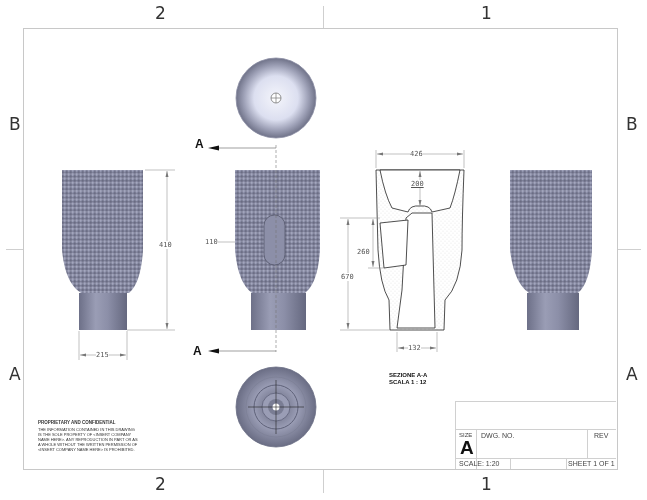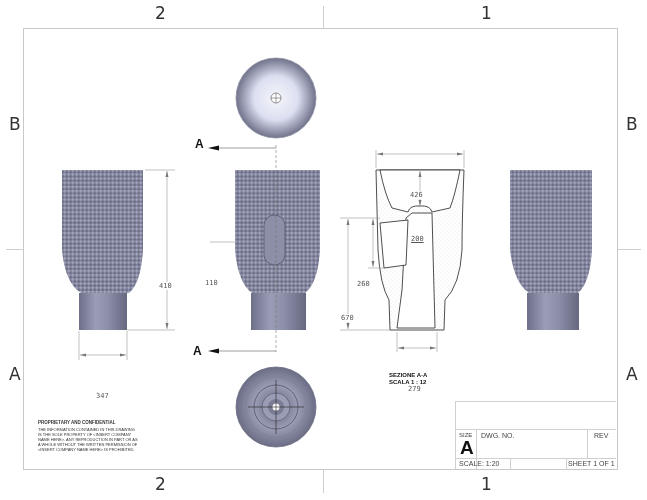--- a/index.html
+++ b/index.html
@@ -1,20 +1,20 @@
 <!DOCTYPE html>
 <html><head>
 <meta charset="utf-8">
 <style>
   html, body { margin: 0; padding: 0; background: #ffffff; }
   body { width: 647px; height: 500px; position: relative; overflow: hidden; font-family: "DejaVu Sans", sans-serif; color: #222; }
   .zone-label { position: absolute; font-size: 17px; color: #333; font-family: "DejaVu Sans", sans-serif; font-weight: normal; }
   .border { position: absolute; left: 23px; top: 28px; width: 593px; height: 440px; border: 1px solid #c8c8c8; }
   .tick { position: absolute; background: #cfcfcf; }
-  .dim { position: absolute; font-size: 7px; color: #555; font-family: "DejaVu Sans Mono", monospace; background: #fff; line-height: 8px; margin-top: 41px; }
+  .dim { position: absolute; font-size: 7px; color: #555; font-family: "DejaVu Sans Mono", monospace; background: #fff; line-height: 8px; }
   .section-label { position: absolute; font-weight: bold; font-size: 12px; color: #111; font-family: "Liberation Sans", sans-serif; }
   .caption { position: absolute; font-weight: bold; font-size: 6px; line-height: 7px; color: #111; font-family: "Liberation Sans", sans-serif; }
   .notice { position: absolute; left: 38px; top: 420px; width: 100px; font-size: 4px; line-height: 5px; color: #333; font-family: "Liberation Sans", sans-serif; }
   .notice .ttl { font-weight: bold; font-size: 4.5px; margin-bottom: 2px; display: block; }
   .tb { position: absolute; left: 455px; top: 401px; width: 160px; height: 67px; border: 1px solid #d0d0d0; border-right: none; border-bottom: none; }
   .tb-cell { position: absolute; font-size: 7px; color: #444; font-family: "Liberation Sans", sans-serif; }
   .tb-line { position: absolute; background: #d0d0d0; }
   .big-a { position: absolute; font-weight: bold; font-size: 19px; color: #111; font-family: "Liberation Sans", sans-serif; }
   svg { position: absolute; overflow: visible; }
 </style>
@@ -77,21 +77,21 @@
   <line x1="112" y1="6" x2="112" y2="164" stroke="#999" stroke-width="0.6"></line>
   <polygon points="112,6 110.5,12 113.5,12" fill="#777"></polygon>
   <polygon points="112,164 110.5,158 113.5,158" fill="#777"></polygon>
   <line x1="24" y1="166" x2="24" y2="195" stroke="#999" stroke-width="0.6"></line>
   <line x1="72" y1="166" x2="72" y2="195" stroke="#999" stroke-width="0.6"></line>
   <line x1="25" y1="190" x2="71" y2="190" stroke="#999" stroke-width="0.6"></line>
   <polygon points="25,190 31,188.5 31,191.5" fill="#777"></polygon>
   <polygon points="71,190 65,188.5 65,191.5" fill="#777"></polygon>
 </svg>
 <div class="dim" style="left:159px; top:241px;">410</div>
-<div class="dim" style="left:96px; top:351px;">347</div>
+<div class="dim" style="left:96px; top:351px;">215</div>
 
 <svg style="left:235px; top:57px;" width="85" height="85">
   <circle cx="41" cy="41" r="40" fill="url(#bowlGrad)" stroke="#8a8da3" stroke-width="0.8"></circle>
   <circle cx="41" cy="41" r="5" fill="#fff" stroke="#777" stroke-width="0.8"></circle>
   <line x1="36" y1="41" x2="46" y2="41" stroke="#777" stroke-width="0.7"></line>
   <line x1="41" y1="36" x2="41" y2="46" stroke="#777" stroke-width="0.7"></line>
 </svg>
 
 <svg style="left:230px; top:165px;" width="100" height="200">
   <path d="M5 5 L90 5 L90 85 Q88 118 75 128 L22 128 Q8 118 5 85 Z" fill="url(#ribs)"></path>
@@ -151,24 +151,24 @@
   <line x1="8" y1="79" x2="8" y2="189" stroke="#999" stroke-width="0.6"></line>
   <polygon points="8,79 6.5,85 9.5,85" fill="#777"></polygon>
   <polygon points="8,189 6.5,183 9.5,183" fill="#777"></polygon>
   <line x1="57" y1="192" x2="57" y2="212" stroke="#999" stroke-width="0.6"></line>
   <line x1="97" y1="192" x2="97" y2="212" stroke="#999" stroke-width="0.6"></line>
   <line x1="58" y1="208" x2="96" y2="208" stroke="#999" stroke-width="0.6"></line>
   <polygon points="58,208 64,206.5 64,209.5" fill="#777"></polygon>
   <polygon points="96,208 90,206.5 90,209.5" fill="#777"></polygon>
 </svg>
 <div class="dim" style="left:410px; top:150px;">426</div>
-<div class="dim" style="left:411px; top:194px;text-decoration:underline;">200</div>
-<div class="dim" style="left:357px; top:239px;text-align:center;">260</div>
+<div class="dim" style="left:411px; top:180px;text-decoration:underline;">200</div>
+<div class="dim" style="left:357px; top:248px;text-align:center;">260</div>
 <div class="dim" style="left:341px; top:273px;">670</div>
-<div class="dim" style="left:408px; top:344px;">279</div>
+<div class="dim" style="left:408px; top:344px;">132</div>
 <div class="caption" style="left:389px; top:372px;">
   <div>SEZIONE A-A</div>
   <div>SCALA 1 : 12</div>
 </div>
 
 <svg style="left:505px; top:165px;" width="90" height="175">
   <path d="M5 5 L87 5 L87 85 Q85 118 73 128 L24 128 Q9 118 5 85 Z" fill="url(#ribs)"></path>
   <rect x="22" y="128" width="52" height="37" fill="url(#bodyGrad)"></rect>
 </svg>
 

